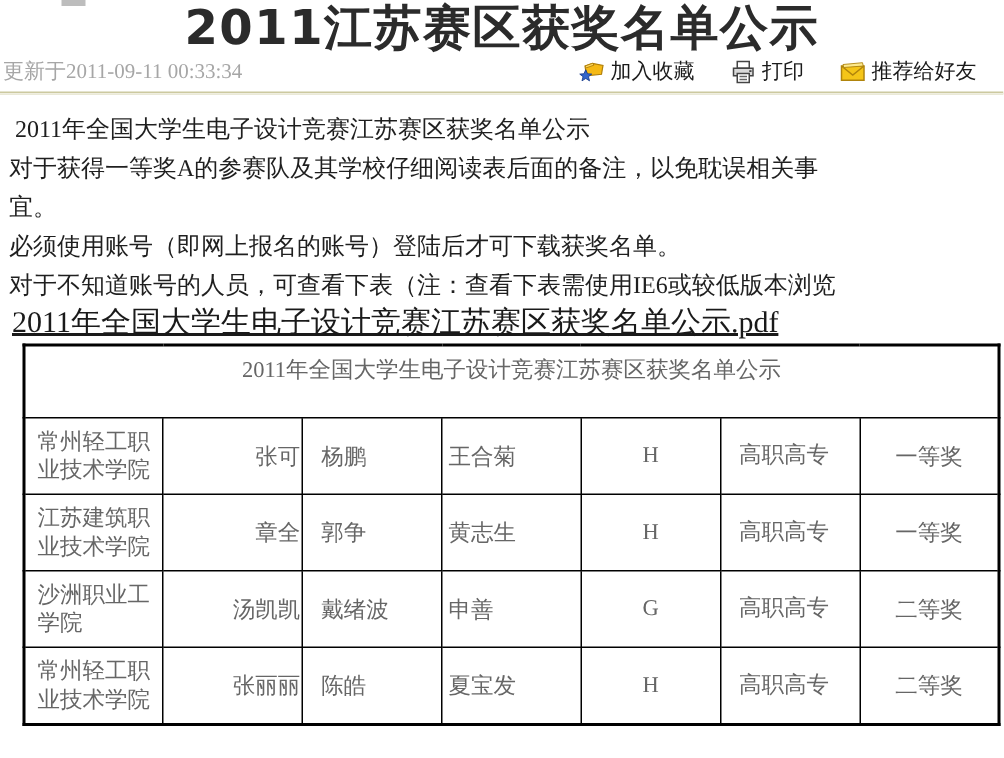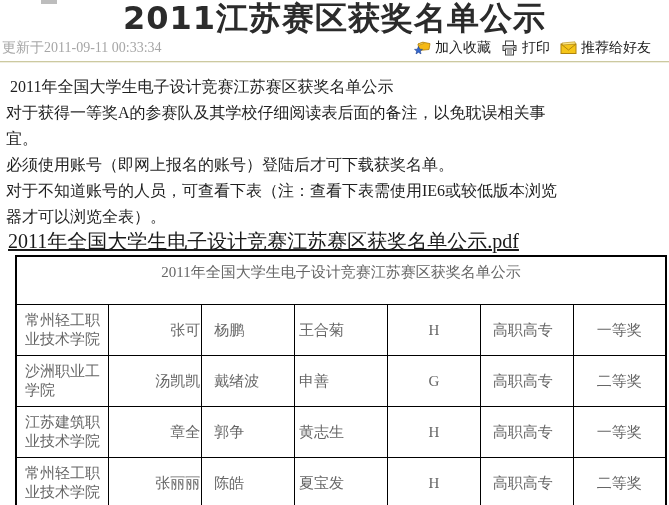--- a/index.html
+++ b/index.html
@@ -16,21 +16,21 @@
     margin:0;padding-top:2px;height:32px;line-height:32px;
     text-align:center;font-size:32px;font-weight:bold;color:#2b2b2b;
     font-family:"DejaVu Sans","Liberation Sans",sans-serif;
     letter-spacing:1px;
   }
   .meta-row{
     height:20px;margin-top:3px;display:flex;justify-content:space-between;
     align-items:flex-end;padding:0 18px 0 2px;
   }
   .updated{font-size:14px;color:#a6a6a6;}
-  .actions{display:flex;align-items:center;gap:10px;}
+  .actions{display:flex;align-items:center;gap:24px;}
   .action{
     display:flex;align-items:center;gap:4px;text-decoration:none;
     color:#1a1a1a;font-size:14px;cursor:pointer;
   }
   .action .icon{width:17px;height:16px;display:inline-block;}
   .divider{
     margin-top:4px;height:1px;background:#ccc9a0;border-bottom:1px solid #efeee0;
   }
   .article{padding:11px 4px 0 6px;}
   .article-line{
@@ -109,56 +109,55 @@
 </div>
 
 <div class="divider"></div>
 
 <div class="article" id="article-lines">
     <div class="article-line"> 2011年全国大学生电子设计竞赛江苏赛区获奖名单公示</div>
     <div class="article-line">对于获得一等奖A的参赛队及其学校仔细阅读表后面的备注，以免耽误相关事</div>
     <div class="article-line">宜。</div>
     <div class="article-line">必须使用账号（即网上报名的账号）登陆后才可下载获奖名单。</div>
     <div class="article-line">对于不知道账号的人员，可查看下表（注：查看下表需使用IE6或较低版本浏览</div>
-    <div class="article-line">器才可以浏览全表）。</div>
   </div>
 
 <a class="pdf-link">2011年全国大学生电子设计竞赛江苏赛区获奖名单公示.pdf</a>
 
 <table class="award">
   <tbody id="award-table-body">
       <tr>
         <td class="tbl-title" colspan="7">2011年全国大学生电子设计竞赛江苏赛区获奖名单公示</td>
       </tr>
       <tr class="data-row">
         <td class="c0">常州轻工职业技术学院</td>
         <td class="c1">张可</td>
         <td class="c2">杨鹏</td>
         <td class="c3">王合菊</td>
         <td class="c4">H</td>
         <td class="c5">高职高专</td>
         <td class="c6">一等奖</td>
       </tr>
       <tr class="data-row">
+        <td class="c0">江苏建筑职业技术学院</td>
+        <td class="c1">章全</td>
+        <td class="c2">郭争</td>
+        <td class="c3">黄志生</td>
+        <td class="c4">H</td>
+        <td class="c5">高职高专</td>
+        <td class="c6">一等奖</td>
+      </tr>
+      <tr class="data-row">
         <td class="c0">沙洲职业工学院</td>
         <td class="c1">汤凯凯</td>
         <td class="c2">戴绪波</td>
         <td class="c3">申善</td>
         <td class="c4">G</td>
         <td class="c5">高职高专</td>
         <td class="c6">二等奖</td>
-      </tr>
-      <tr class="data-row">
-        <td class="c0">江苏建筑职业技术学院</td>
-        <td class="c1">章全</td>
-        <td class="c2">郭争</td>
-        <td class="c3">黄志生</td>
-        <td class="c4">H</td>
-        <td class="c5">高职高专</td>
-        <td class="c6">一等奖</td>
       </tr>
       <tr class="data-row">
         <td class="c0">常州轻工职业技术学院</td>
         <td class="c1">张丽丽</td>
         <td class="c2">陈皓</td>
         <td class="c3">夏宝发</td>
         <td class="c4">H</td>
         <td class="c5">高职高专</td>
         <td class="c6">二等奖</td>
       </tr>

